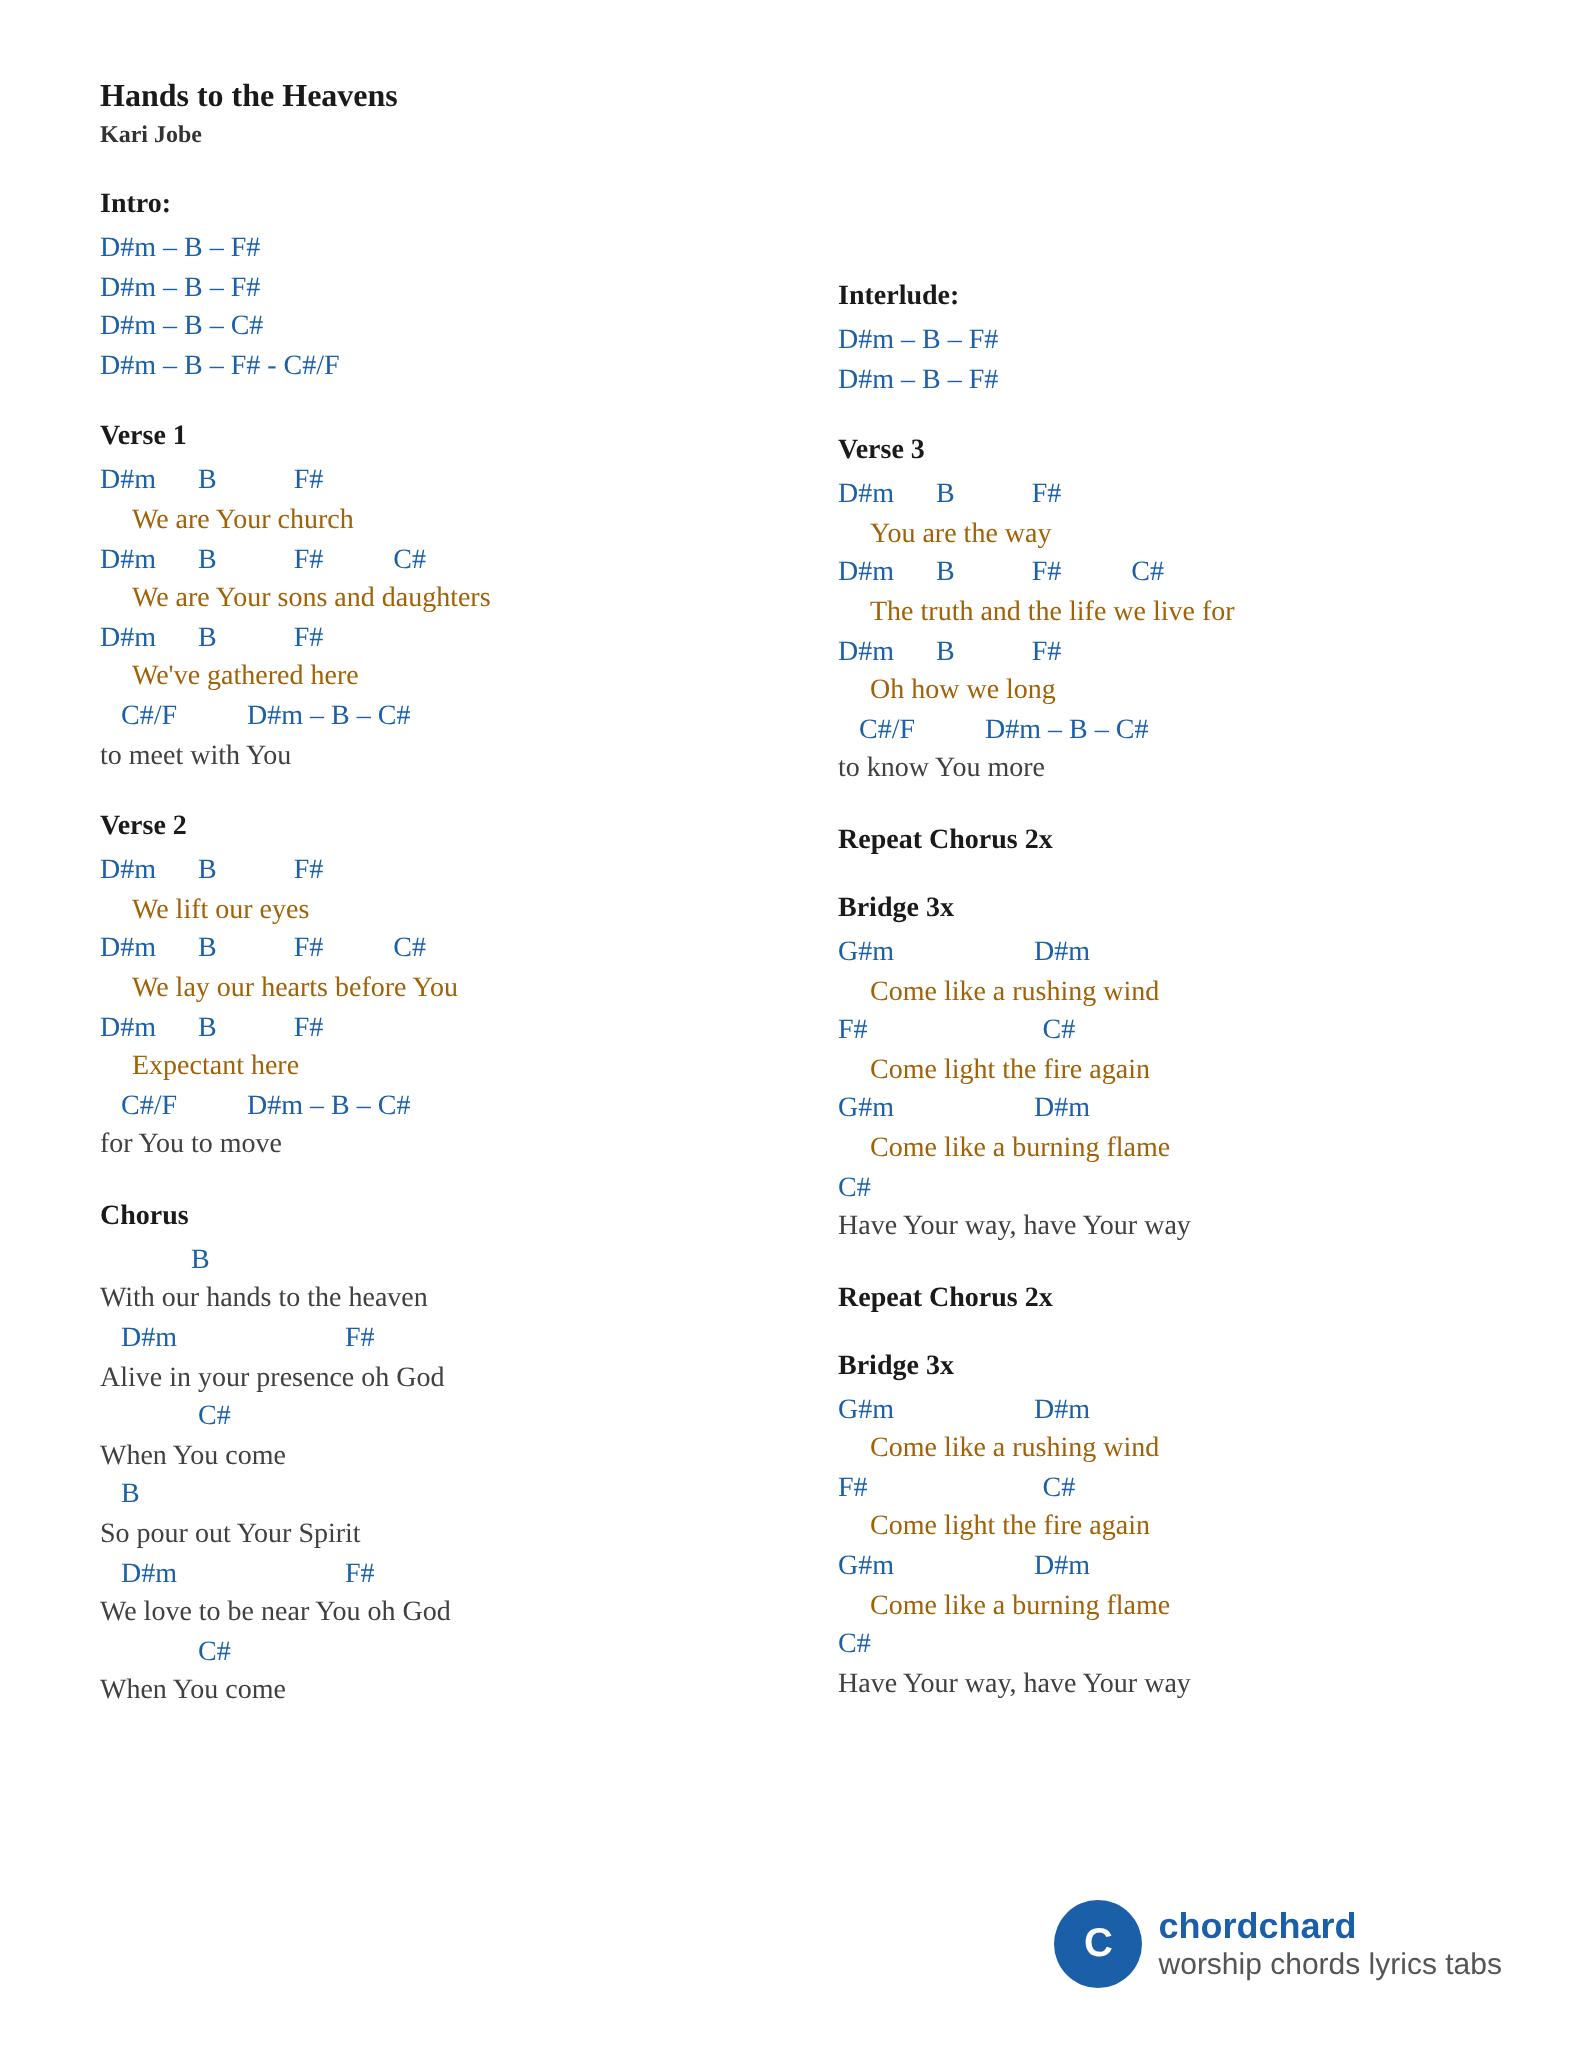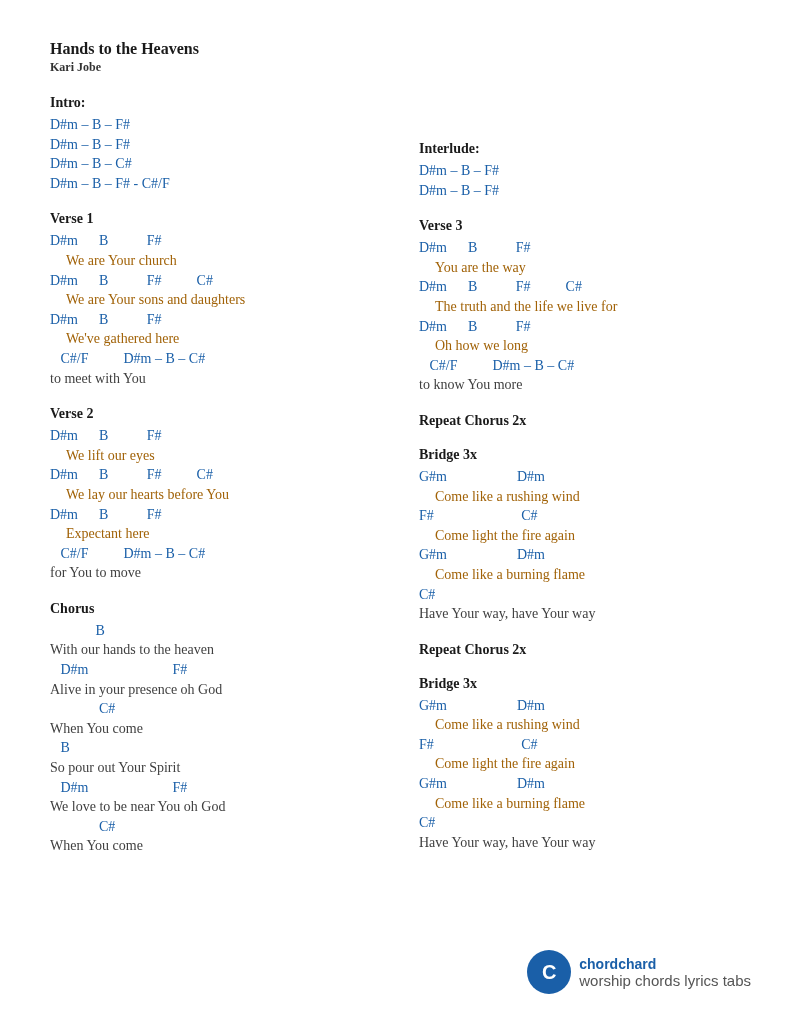--- a/index.html
+++ b/index.html
@@ -38,21 +38,21 @@
       background: #1a5fa8;
       display: flex;
       align-items: center;
       justify-content: center;
       color: white;
       font-size: 20px;
       font-weight: bold;
       font-family: Arial, sans-serif;
     }
     .logo-text { display: flex; flex-direction: column; }
-    .logo-brand { font-size: 14px; font-weight: bold; color: #1a5fa8; font-family: Arial, sans-serif; }
+    .logo-brand { font-size: 18px; font-weight: bold; color: #1a5fa8; font-family: Arial, sans-serif; }
     .logo-sub { font-size: 15px; color: #555; font-family: Arial, sans-serif; }
   </style>
 </head>
 <body>
 
 <div class="song-title">Hands to the Heavens</div>
 <div class="song-artist">Kari Jobe</div>
 
 <div class="two-col">
 

